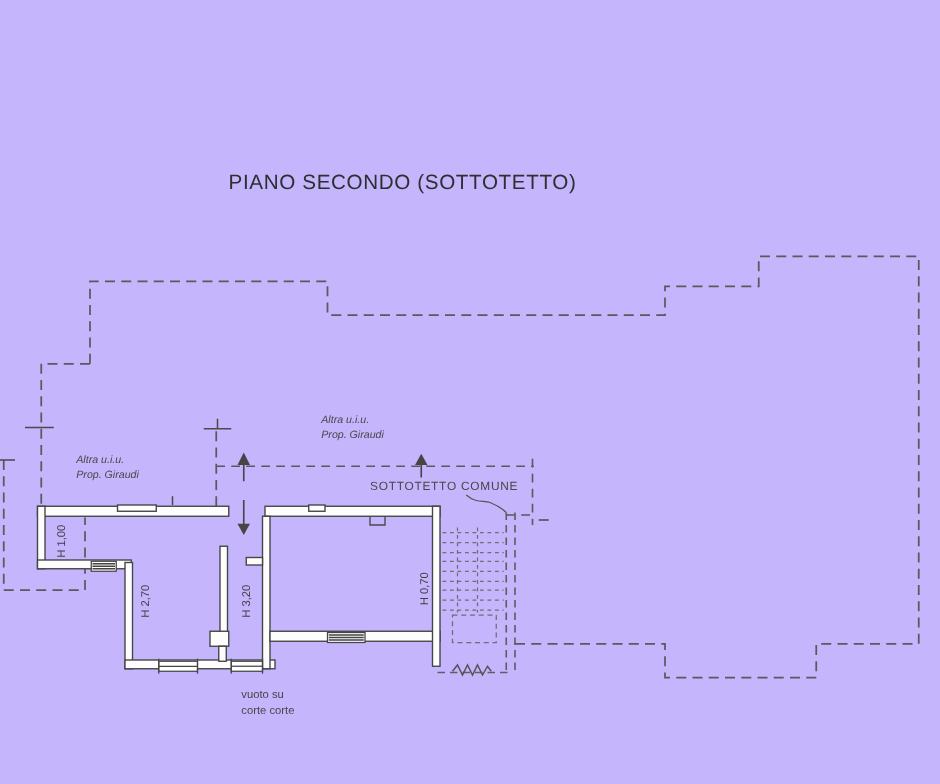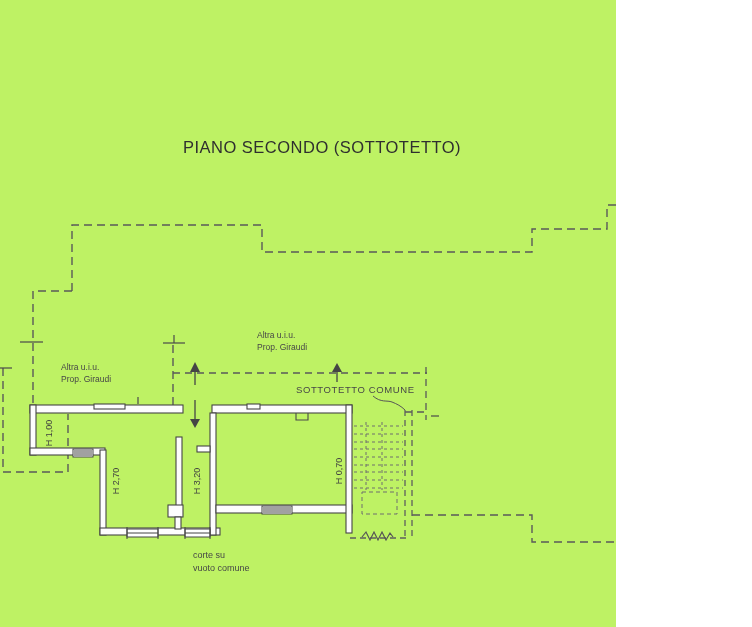--- a/index.html
+++ b/index.html
@@ -1,35 +1,36 @@
 <!DOCTYPE html>
 <html><head>
 <meta charset="utf-8">
 <style>
   html,body{margin:0;padding:0;background:#ffffff;}
   #page{
     position:relative;
-    width:616px;height:627px;
-    background:#bef264;
+    width:752px;height:627px;
+    background:#c4b5fd;
     font-family:"Liberation Sans", sans-serif;
     color:#3b3b3b;
     overflow:hidden;
   }
   #plan-svg{position:absolute;left:0;top:0;}
   .txt{position:absolute;white-space:nowrap;}
   .title{
     font-size:16.5px;
     letter-spacing:0.5px;
     color:#2f2f2f;
     transform:translate(-50%,-50%);
   }
   .small-label{
     font-size:8.5px;
     line-height:11.5px;
     color:#474747;
+    font-style:italic;
   }
   .corridor-label{
     font-size:9.5px;
     letter-spacing:0.6px;
     color:#474747;
   }
   .void-label{
     font-size:9px;
     line-height:13px;
     color:#474747;
@@ -172,22 +173,22 @@
   </div>
 
   <div class="txt small-label" style="left:257px;top:330px;">
     <div>Altra u.i.u.</div>
     <div>Prop. Giraudi</div>
   </div>
 
   <div class="txt corridor-label" style="left:296px;top:384px;">SOTTOTETTO COMUNE</div>
 
   <div class="txt void-label" style="left:193px;top:549px;">
-    <div>corte su</div>
-    <div>vuoto comune</div>
+    <div>vuoto su</div>
+    <div>corte corte</div>
   </div>
 
   <div class="txt hlabel" style="left:49px;top:433px;">H 1,00</div>
 
   <div class="txt hlabel" style="left:116px;top:481px;">H 2,70</div>
 
   <div class="txt hlabel" style="left:197px;top:481px;">H 3,20</div>
 
   <div class="txt hlabel" style="left:339px;top:471px;">H 0,70</div>
 

